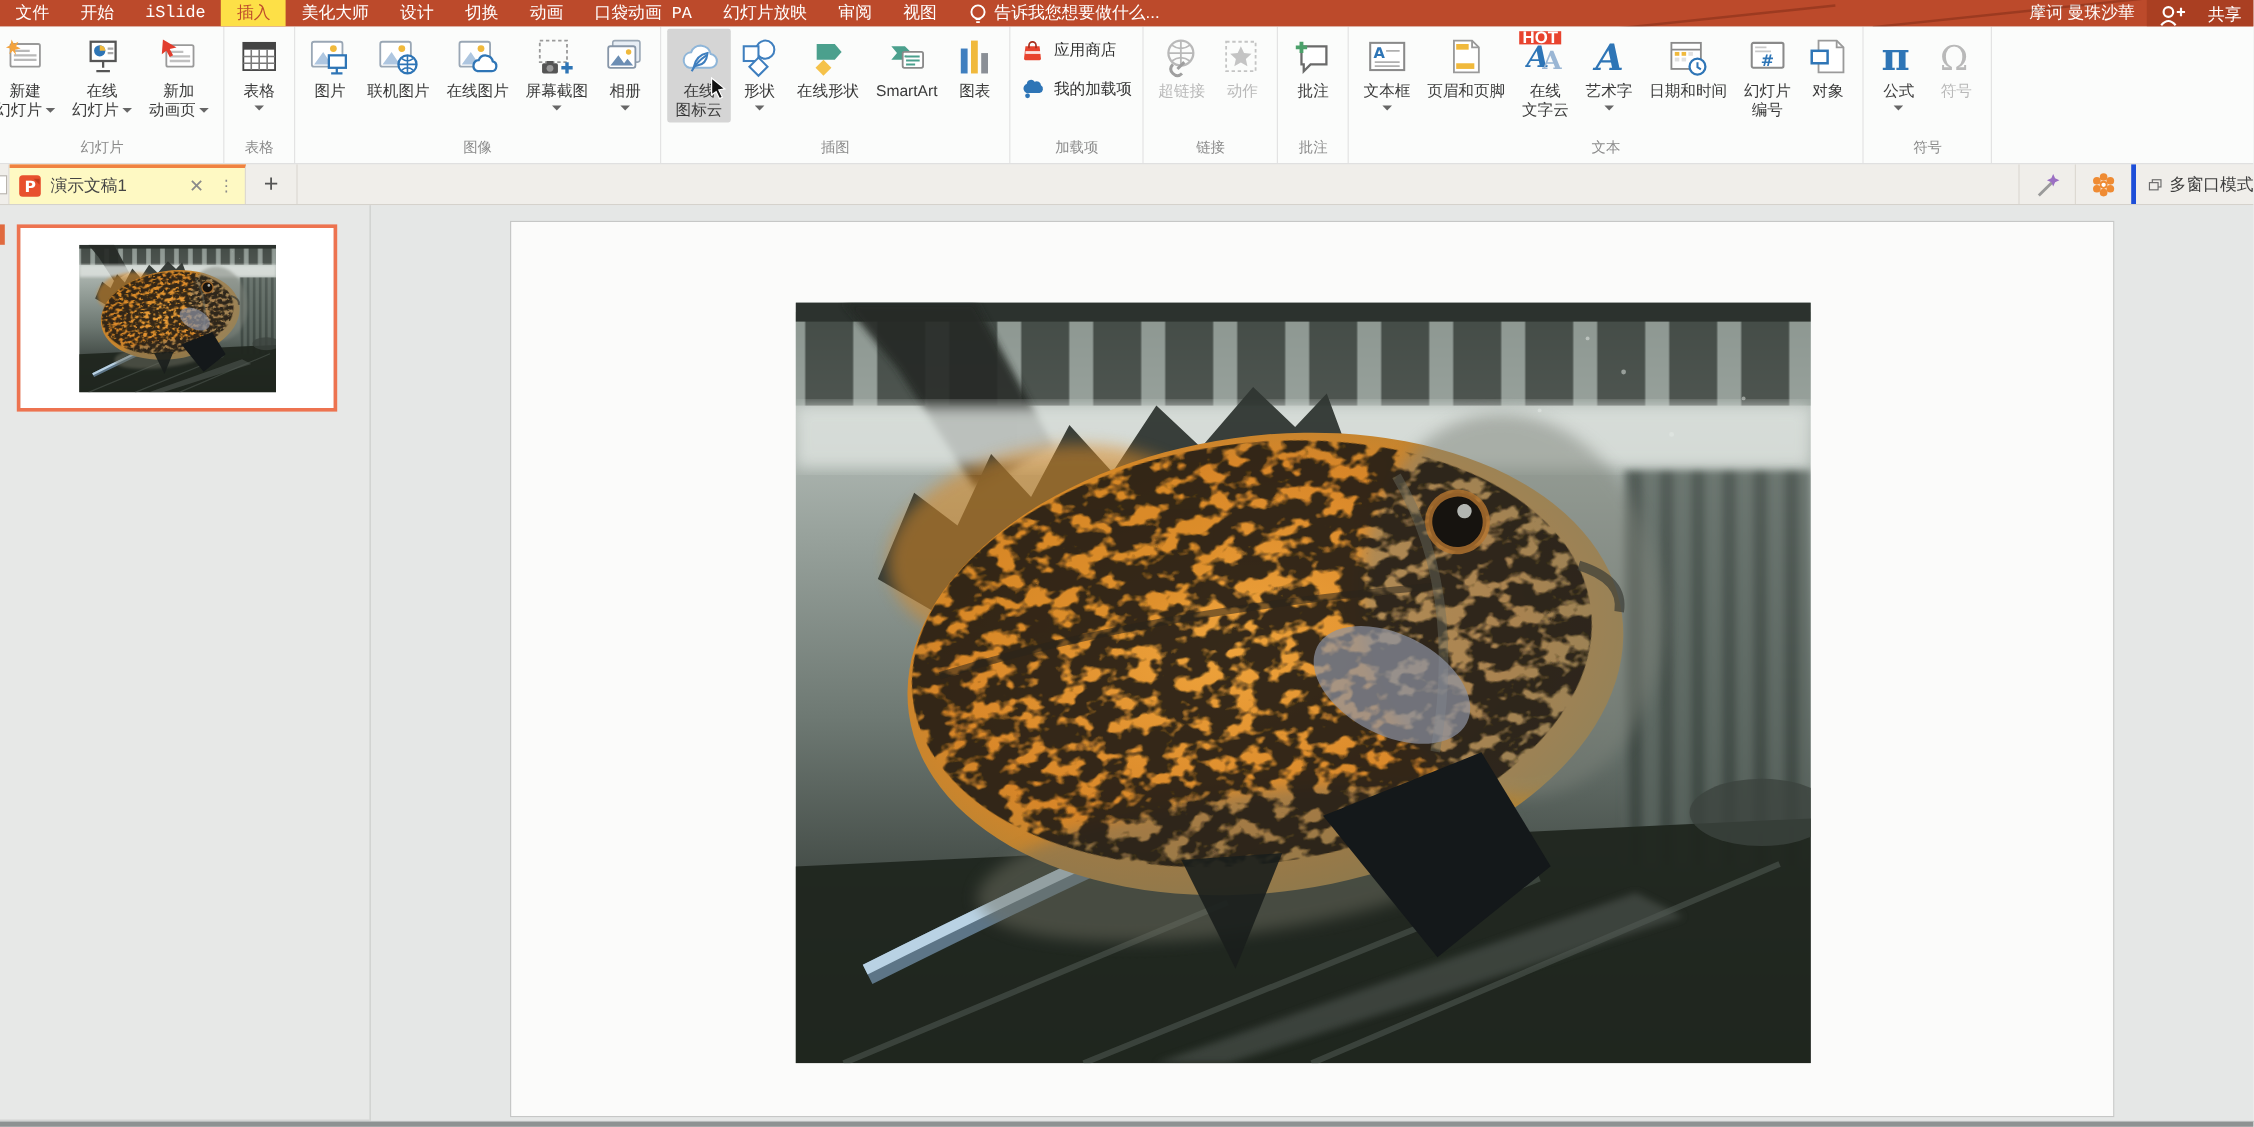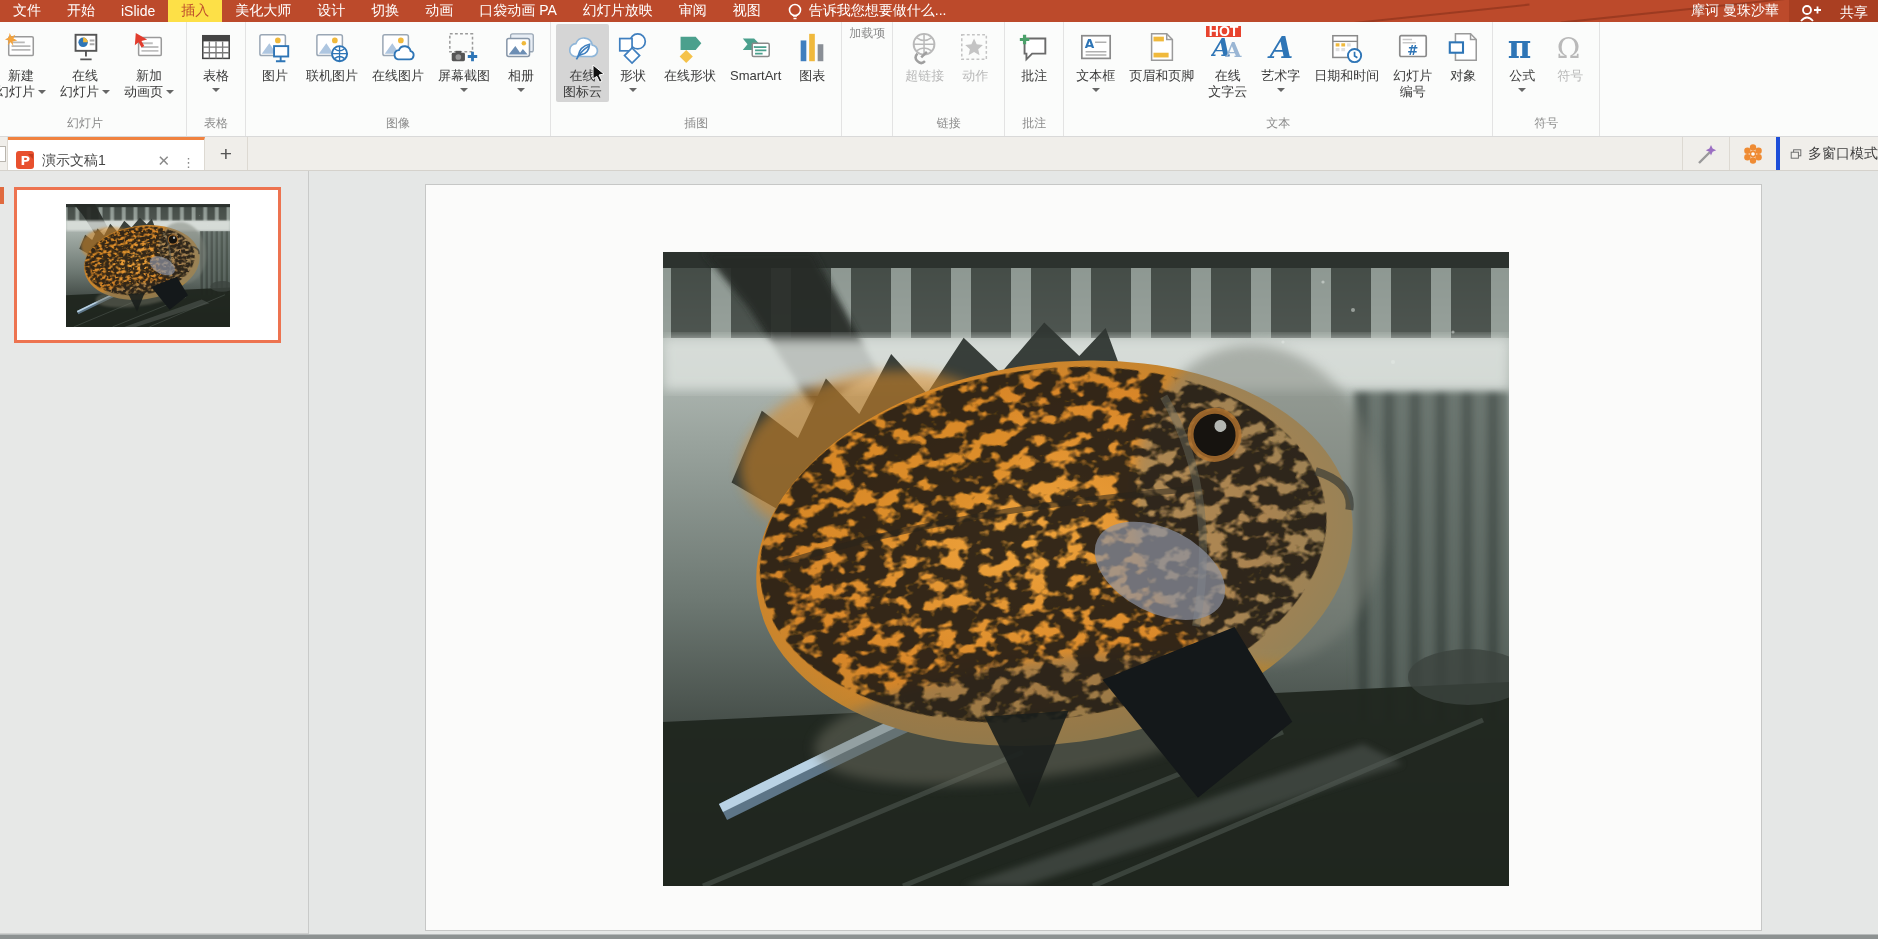--- a/index.html
+++ b/index.html
@@ -1,19 +1,19 @@
 <!DOCTYPE html>
 <html><head>
 <meta charset="utf-8">
 <style>
   html,body{margin:0;padding:0;}
   body{width:1878px;height:939px;overflow:hidden;font-family:"Liberation Sans","DejaVu Sans",sans-serif;background:#e5e7e6;-webkit-font-smoothing:antialiased;}
   
   .menubar{position:relative;height:22px;background:#bc4a2b;display:flex;align-items:stretch;color:#fff;font-size:14px;overflow:hidden;}
-  .menu-item{padding:0 13px;display:flex;align-items:center;cursor:default;white-space:nowrap;}
+  .menu-item{padding:0 13px;display:flex;align-items:center;cursor:default;white-space:nowrap;font-family:Liberation Mono, monospace;}
   .menu-item.active{background:#fde047;color:#bd4b2c;}
   .tellme{display:flex;align-items:center;gap:5px;padding:0 12px;white-space:nowrap;}
   .menu-right{margin-left:auto;display:flex;align-items:stretch;}
   .user-name{display:flex;align-items:center;padding:0 10px;white-space:nowrap;}
   .share-btn{display:flex;align-items:flex-end;gap:19px;padding:0 10px;background:#aa3f22;white-space:nowrap;}
   .streak{position:absolute;height:2px;background:rgba(60,10,0,.25);transform:rotate(-6deg);}
   .s1{width:260px;left:1560px;top:8px;} .s2{width:200px;left:1330px;top:14px;}
   
   .ribbon{height:114px;background:#fbfcfb;border-bottom:1px solid #d9d9d9;display:flex;align-items:stretch;overflow:hidden;}
   .rgroup{display:flex;flex-direction:column;border-right:1px solid #e3e3e3;padding:2px 5px 0;}
@@ -28,21 +28,21 @@
   .rbtn.tool-active{background:#d5d5d5;}
   .hotbadge{position:absolute;top:2px;left:50%;transform:translateX(-22px);background:#e8432e;color:#fff;font-size:14px;font-weight:bold;padding:1px 3px;line-height:9px;}
   .stack{display:flex;flex-direction:column;justify-content:flex-start;padding:8px 4px 0;gap:12px;}
   .stack .row{display:flex;align-items:center;gap:7px;font-size:13px;color:#333;white-space:nowrap;}
   .ic-s{width:20px;height:20px;flex:none;}
   .cursor-overlay{position:absolute;right:2px;bottom:16px;width:16px;height:22px;}
   
   .tabbar{height:33px;background:#f0eeea;border-bottom:1px solid #d5d2cc;display:flex;align-items:stretch;font-size:14px;color:#444;}
   .leftclip{width:7px;border-right:1px solid #ddd9d2;background:#f0eeea;display:flex;align-items:center;}
   .leftclip span{display:block;width:10px;height:14px;background:#fff;border:1px solid #b9b5ae;margin-left:-6px;}
-  .doc-tab{width:182px;background:#ffffff;border-top:3px solid #f08240;border-right:1px solid #ddd9d2;display:flex;align-items:flex-end;gap:7px;padding:0 7px;}
+  .doc-tab{width:182px;background:#fef9c3;border-top:3px solid #f08240;border-right:1px solid #ddd9d2;display:flex;align-items:center;gap:7px;padding:0 7px;}
   .doc-title{flex:1;}
   .tab-x{color:#8a8a8a;font-size:15px;padding:0 3px;}
   .tab-dots{color:#8a8a8a;font-size:13px;letter-spacing:0;padding:0 2px;}
   .new-tab{width:42px;display:flex;align-items:center;justify-content:center;color:#555;font-size:21px;border-right:1px solid #ddd9d2;}
   .tab-tools{margin-left:auto;display:flex;align-items:stretch;}
   .tool-cell{width:46px;display:flex;align-items:center;justify-content:center;border-left:1px solid #ddd9d2;}
   .multiwin{display:flex;align-items:center;gap:6px;border-left:4px solid #1d4ed8;padding:0 0 0 10px;width:88px;overflow:hidden;white-space:nowrap;color:#3f3f3f;}
   
   .main{display:flex;height:763px;}
   .thumb-panel{width:308px;background:#e7e8e7;border-right:1px solid #c9cac9;position:relative;flex:none;}
@@ -506,20 +506,34 @@
         <svg class="ic" viewBox="0 0 36 36">
             <use href="#i-chart"></use>
           </svg>
         <span>图表</span>
       </div>
     </div>
     <div class="rgroup-label">插图</div>
   </div>
 
   <div class="rgroup">
+    <div class="rbtns stack">
+      <div class="row">
+        <svg class="ic-s" viewBox="0 0 34 34">
+            <use href="#i-bag"></use>
+          </svg>
+        <span>应用商店</span>
+      </div>
+      <div class="row">
+        <svg class="ic-s" viewBox="0 0 34 34">
+            <use href="#i-addin"></use>
+          </svg>
+        <span>我的加载项</span>
+      </div>
+    </div>
     <div class="rgroup-label">加载项</div>
   </div>
 
   <div class="rgroup">
     <div class="rbtns">
       <div class="rbtn disabled">
         <svg class="ic" viewBox="0 0 36 36">
             <use href="#i-link"></use>
           </svg>
         <span>超链接</span>

